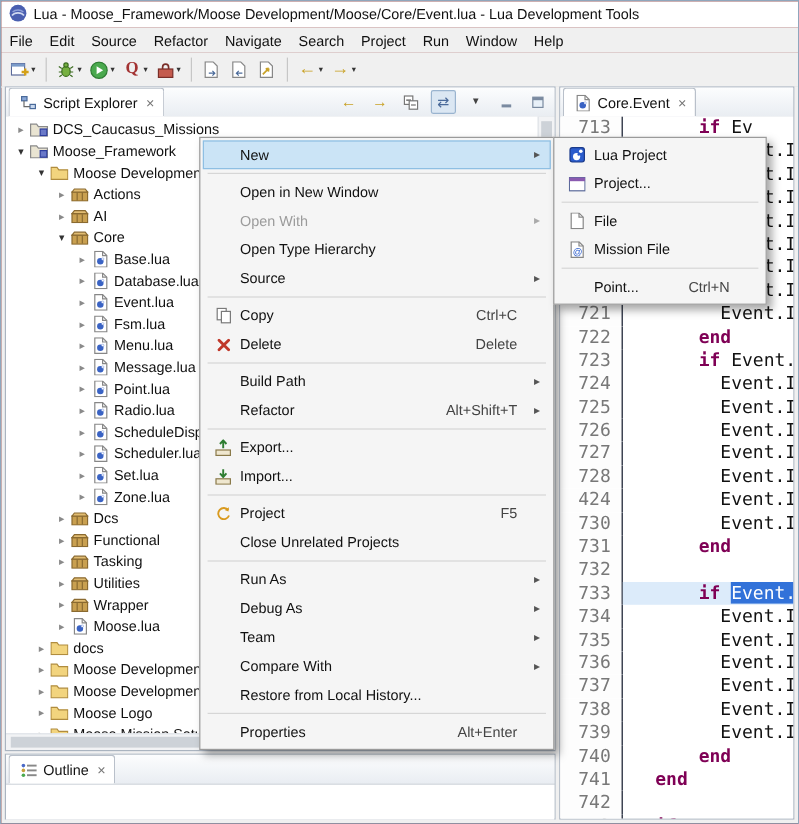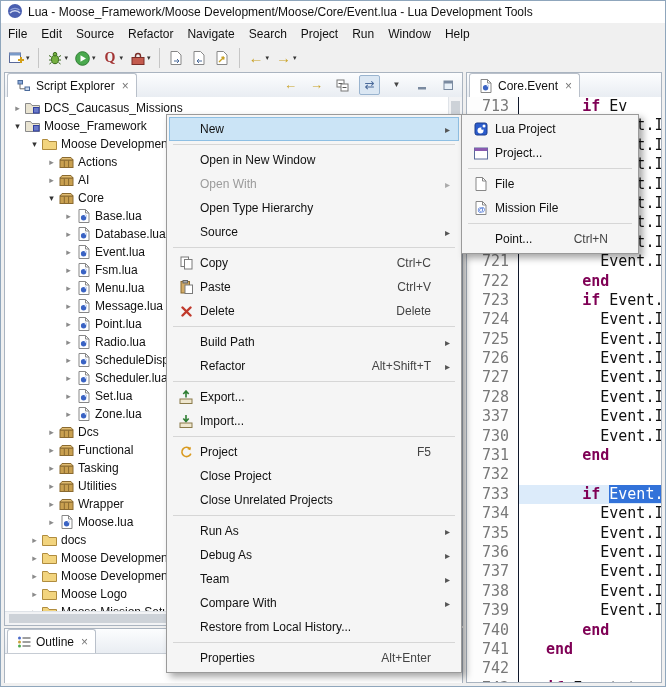--- a/index.html
+++ b/index.html
@@ -622,21 +622,21 @@
             <div class="cline"><span class="lnum">719</span><span class="ctext"><span class="pl">        Event.IniDCSGroupName = Event.IniDCSGroup:getName()</span></span></div>
             <div class="cline"><span class="lnum">720</span><span class="ctext"><span class="pl">        Event.IniGroupName = Event.IniDCSGroupName</span></span></div>
             <div class="cline"><span class="lnum">721</span><span class="ctext"><span class="pl">        Event.IniPlayerName = Event.IniDCSUnit:getPlayerName()</span></span></div>
             <div class="cline"><span class="lnum">722</span><span class="ctext"><span class="pl">      </span><span class="kw">end</span></span></div>
             <div class="cline"><span class="lnum">723</span><span class="ctext"><span class="pl">      </span><span class="kw">if</span><span class="pl"> Event.</span></span></div>
             <div class="cline"><span class="lnum">724</span><span class="ctext"><span class="pl">        Event.I</span></span></div>
             <div class="cline"><span class="lnum">725</span><span class="ctext"><span class="pl">        Event.I</span></span></div>
             <div class="cline"><span class="lnum">726</span><span class="ctext"><span class="pl">        Event.I</span></span></div>
             <div class="cline"><span class="lnum">727</span><span class="ctext"><span class="pl">        Event.I</span></span></div>
             <div class="cline"><span class="lnum">728</span><span class="ctext"><span class="pl">        Event.I</span></span></div>
-            <div class="cline"><span class="lnum">337</span><span class="ctext"><span class="pl">        Event.I</span></span></div>
+            <div class="cline"><span class="lnum">424</span><span class="ctext"><span class="pl">        Event.I</span></span></div>
             <div class="cline"><span class="lnum">730</span><span class="ctext"><span class="pl">        Event.I</span></span></div>
             <div class="cline"><span class="lnum">731</span><span class="ctext"><span class="pl">      </span><span class="kw">end</span></span></div>
             <div class="cline"><span class="lnum">732</span><span class="ctext"><span class="pl"></span></span></div>
             <div class="cline cur"><span class="lnum">733</span><span class="ctext"><span class="pl">      </span><span class="kw">if</span><span class="pl"> </span><span class="sel">Event.</span></span></div>
             <div class="cline"><span class="lnum">734</span><span class="ctext"><span class="pl">        Event.I</span></span></div>
             <div class="cline"><span class="lnum">735</span><span class="ctext"><span class="pl">        Event.I</span></span></div>
             <div class="cline"><span class="lnum">736</span><span class="ctext"><span class="pl">        Event.I</span></span></div>
             <div class="cline"><span class="lnum">737</span><span class="ctext"><span class="pl">        Event.I</span></span></div>
             <div class="cline"><span class="lnum">738</span><span class="ctext"><span class="pl">        Event.I</span></span></div>
             <div class="cline"><span class="lnum">739</span><span class="ctext"><span class="pl">        Event.I</span></span></div>
@@ -683,32 +683,20 @@
             <rect x="1" y="1" width="7.5" height="9.5" fill="#fff" stroke="#7a7a7a"></rect>
             <rect x="4.5" y="3.5" width="7.5" height="9.5" fill="#fff" stroke="#7a7a7a"></rect>
           </svg>
         </span>
         <span class="mlabel">Copy</span>
         <span class="msc">Ctrl+C</span>
         <span class="marr"></span>
       </div>
       <div class="mrow">
         <span class="mic">
-          <svg width="13" height="14" viewBox="0 0 13 14">
-            <rect x="1" y="1.5" width="8.5" height="11.5" fill="#d2ab66" stroke="#8a6a30"></rect>
-            <rect x="3" y=".5" width="4.5" height="2.5" fill="#aaa" stroke="#666"></rect>
-            <rect x="5" y="5" width="7.5" height="8.5" fill="#fff" stroke="#7a7a7a"></rect>
-          </svg>
-        </span>
-        <span class="mlabel">Paste</span>
-        <span class="msc">Ctrl+V</span>
-        <span class="marr"></span>
-      </div>
-      <div class="mrow">
-        <span class="mic">
           <svg width="11" height="11" viewBox="0 0 11 11">
             <path d="M1.5 1.5 L9.5 9.5 M9.5 1.5 L1.5 9.5" stroke="#c0392b" stroke-width="2.4" stroke-linecap="round"></path>
           </svg>
         </span>
         <span class="mlabel">Delete</span>
         <span class="msc">Delete</span>
         <span class="marr"></span>
       </div>
       <div class="msep"></div>
       <div class="mrow">
@@ -746,25 +734,20 @@
       <div class="msep"></div>
       <div class="mrow">
         <span class="mic">
           <svg width="13" height="13" viewBox="0 0 14 14">
             <path d="M11.7 8.2 A5 5 0 1 1 11 3.4" fill="none" stroke="#d99a1f" stroke-width="1.7"></path>
             <path d="M11.6 .8 L11.2 4.6 L7.8 3.2 z" fill="#d99a1f"></path>
           </svg>
         </span>
         <span class="mlabel">Project</span>
         <span class="msc">F5</span>
-        <span class="marr"></span>
-      </div>
-      <div class="mrow">
-        <span class="mic"></span>
-        <span class="mlabel">Close Project</span>
         <span class="marr"></span>
       </div>
       <div class="mrow">
         <span class="mic"></span>
         <span class="mlabel">Close Unrelated Projects</span>
         <span class="marr"></span>
       </div>
       <div class="msep"></div>
       <div class="mrow">
         <span class="mic"></span>

